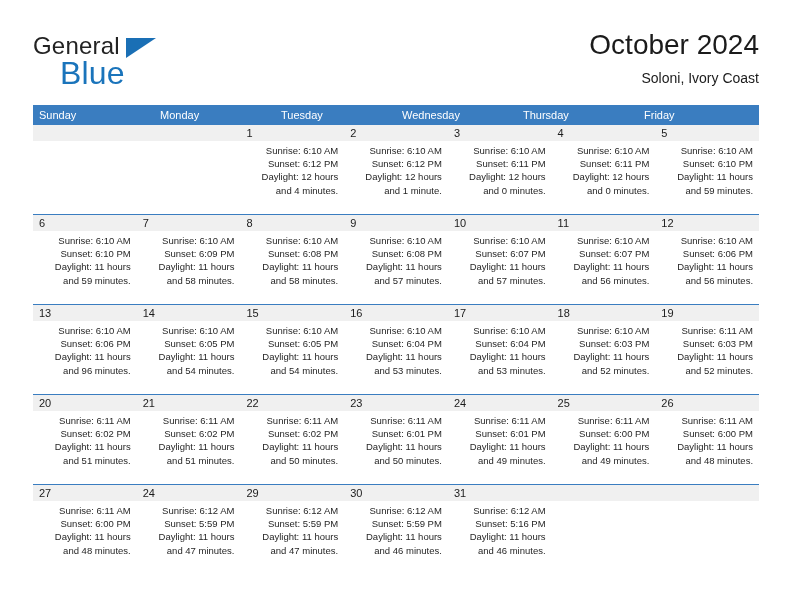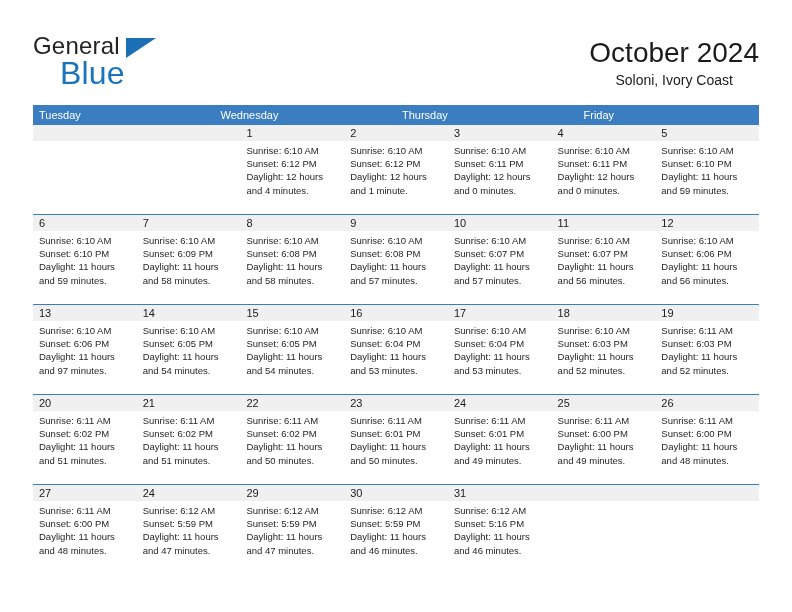--- a/index.html
+++ b/index.html
@@ -61,34 +61,35 @@
     top: 8px;
     width: 0;
     height: 0;
     border-left: 30px solid #1a6fb5;
     border-bottom: 20px solid transparent;
   }
 
   .title-block {
     position: absolute;
     right: 0;
-    top: 8px;
-    text-align: center;
+    top: 0;
+    text-align: right;
   }
   .cal-title {
     font-size: 28px;
     color: #1b1b1b;
     line-height: 34px;
     font-weight: normal;
     white-space: nowrap;
   }
   .cal-subtitle {
     font-size: 14px;
     color: #1b1b1b;
     line-height: 20px;
+    margin-top: 6px;
     white-space: nowrap;
   }
 
   
   .calendar {
     position: absolute;
     left: 33px;
     top: 105px;
     width: 726px;
   }
@@ -132,20 +133,21 @@
     padding-left: 6px;
     color: #1b1b1b;
     box-sizing: border-box;
   }
   .day-cell.empty .day-num {
     background: #f0f0f0;
   }
   .day-body {
     padding: 3px 6px 0 6px;
     box-sizing: border-box;
+    text-align: right;
   }
   .day-line {
     font-size: 9.5px;
     line-height: 13.2px;
     color: #262626;
     white-space: nowrap;
   }
 </style>
 </head>
 <body>
@@ -163,20 +165,22 @@
     <div class="title-block">
       <div class="cal-title">October 2024</div>
       <div class="cal-subtitle">Soloni, Ivory Coast</div>
     </div>
 
   </div>
 
   <div class="calendar">
 
     <div class="dow-row">
+      <div class="dow-cell">Sunday</div>
+      <div class="dow-cell">Monday</div>
       <div class="dow-cell">Tuesday</div>
       <div class="dow-cell">Wednesday</div>
       <div class="dow-cell">Thursday</div>
       <div class="dow-cell">Friday</div>
     </div>
 
     <div id="weeks-container">
         <div class="week-row first">
           <div class="day-cell empty">
             <div class="day-num"></div>
@@ -307,21 +311,21 @@
             </div>
           </div>
         </div>
         <div class="week-row">
           <div class="day-cell">
             <div class="day-num">13</div>
             <div class="day-body">
               <div class="day-line">Sunrise: 6:10 AM</div>
               <div class="day-line">Sunset: 6:06 PM</div>
               <div class="day-line">Daylight: 11 hours</div>
-              <div class="day-line">and 97 minutes.</div>
+              <div class="day-line">and 96 minutes.</div>
             </div>
           </div>
           <div class="day-cell">
             <div class="day-num">14</div>
             <div class="day-body">
               <div class="day-line">Sunrise: 6:10 AM</div>
               <div class="day-line">Sunset: 6:05 PM</div>
               <div class="day-line">Daylight: 11 hours</div>
               <div class="day-line">and 54 minutes.</div>
             </div>

